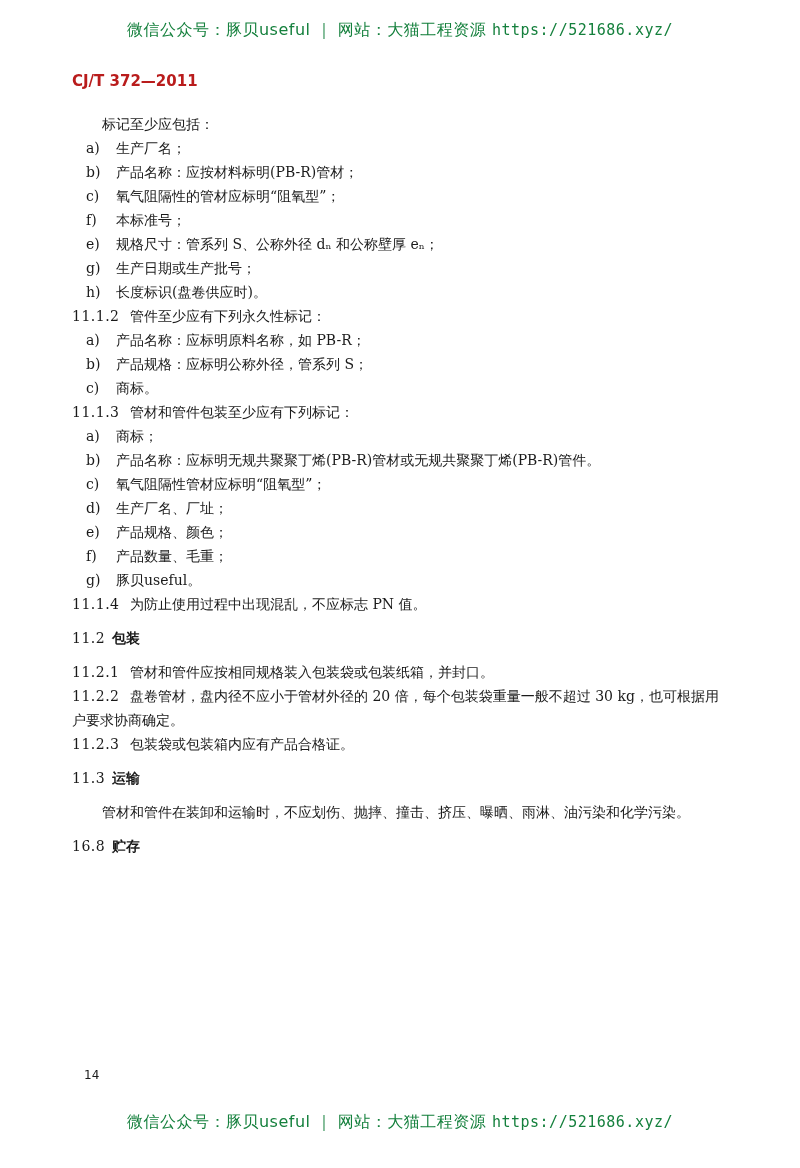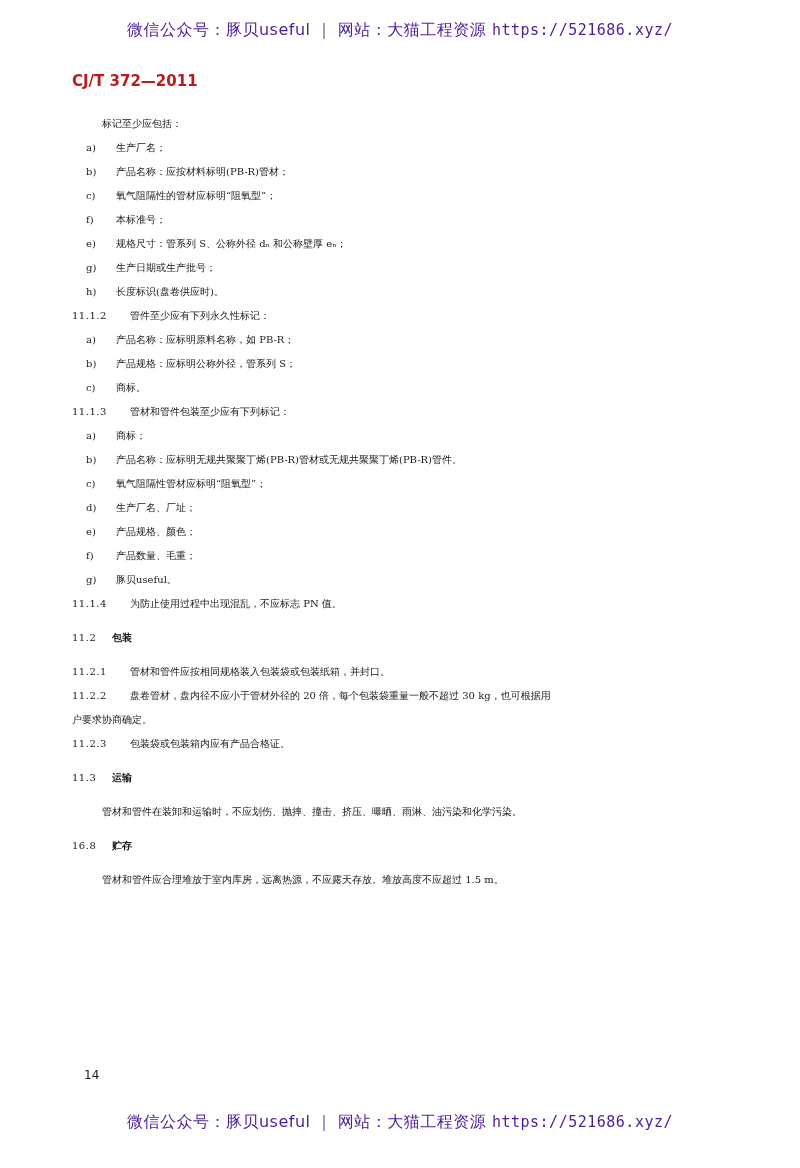--- a/index.html
+++ b/index.html
@@ -2,31 +2,31 @@
 <html><head>
   <meta charset="utf-8">
   <style>
     html, body { margin: 0; padding: 0; }
     body {
       width: 800px; height: 1168px; background: #ffffff; position: relative; overflow: hidden;
       font-family: "DejaVu Serif", "Liberation Serif", serif; color: #1a1a1a;
     }
     .wm {
       position: absolute; left: 0; width: 800px; text-align: center;
-      color: #4c1d95; font-size: 16px; letter-spacing: 0.5px;
+      color: #15803d; font-size: 16px; letter-spacing: 0.5px;
       font-family: "DejaVu Sans", "Liberation Sans", sans-serif;
     }
     .wm .mono { font-family: "DejaVu Sans Mono", "Liberation Mono", monospace; font-size: 15px; }
     .wm-top { top: 20px; }
     .wm-bottom { top: 1112px; }
     .std-code {
       position: absolute; left: 72px; top: 72px; font-weight: bold; font-size: 15px;
       font-family: "DejaVu Sans", "Liberation Sans", sans-serif; color: #b91c1c;
     }
-    .content { position: absolute; left: 72px; top: 112px; width: 660px; font-size: 10px; }
+    .content { position: absolute; left: 72px; top: 112px; width: 660px; font-size: 14px; }
     .line { position: relative; height: 24px; line-height: 24px; white-space: nowrap; }
     .ind1 { padding-left: 30px; }
     .item { padding-left: 14px; }
     .item .lbl { display: inline-block; width: 30px; }
     .clause .num { display: inline-block; width: 58px; letter-spacing: 0.5px; }
     .heading { font-weight: bold; margin-top: 10px; margin-bottom: 10px; }
     .heading .num { display: inline-block; width: 40px; font-weight: normal; letter-spacing: 0.5px; }
     .page-num {
       position: absolute; left: 84px; top: 1068px; font-size: 12px;
       font-family: "DejaVu Sans", "Liberation Sans", sans-serif;
@@ -73,20 +73,19 @@
   <div class="line heading"><span class="num">11.2</span><span>包装</span></div>
   <div class="line clause"><span class="num">11.2.1</span><span>管材和管件应按相同规格装入包装袋或包装纸箱，并封口。</span></div>
   <div class="line clause"><span class="num">11.2.2</span><span>盘卷管材，盘内径不应小于管材外径的 20 倍，每个包装袋重量一般不超过 30 kg，也可根据用</span></div>
   <div class="line">户要求协商确定。</div>
   <div class="line clause"><span class="num">11.2.3</span><span>包装袋或包装箱内应有产品合格证。</span></div>
 
   <div class="line heading"><span class="num">11.3</span><span>运输</span></div>
   <div class="line ind1">管材和管件在装卸和运输时，不应划伤、抛摔、撞击、挤压、曝晒、雨淋、油污染和化学污染。</div>
 
   <div class="line heading"><span class="num">16.8</span><span>贮存</span></div>
-  <div class="line ind1">管材和管件应合理堆放于室内库房，远离热源，不应露天存放。堆放高度不应超过 1.5 m。</div>
 </div>
 
 <div class="page-num">14</div>
 
 <div class="wm wm-bottom">
   <span>微信公众号：豚贝useful ｜ 网站：大猫工程资源 </span><span class="mono">https://521686.xyz/</span>
 </div>
 
 </body></html>

